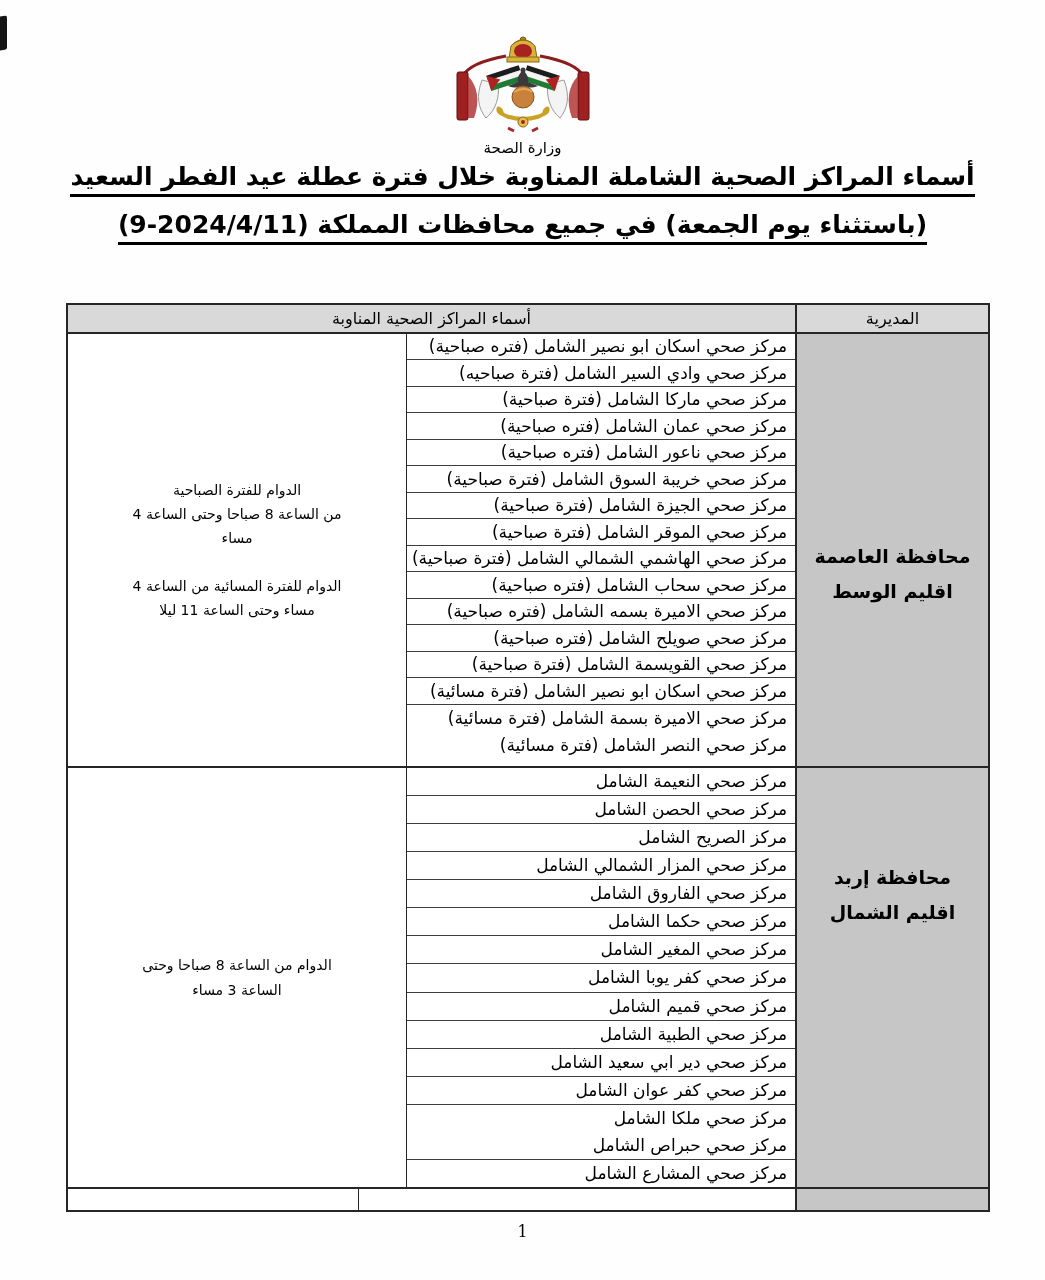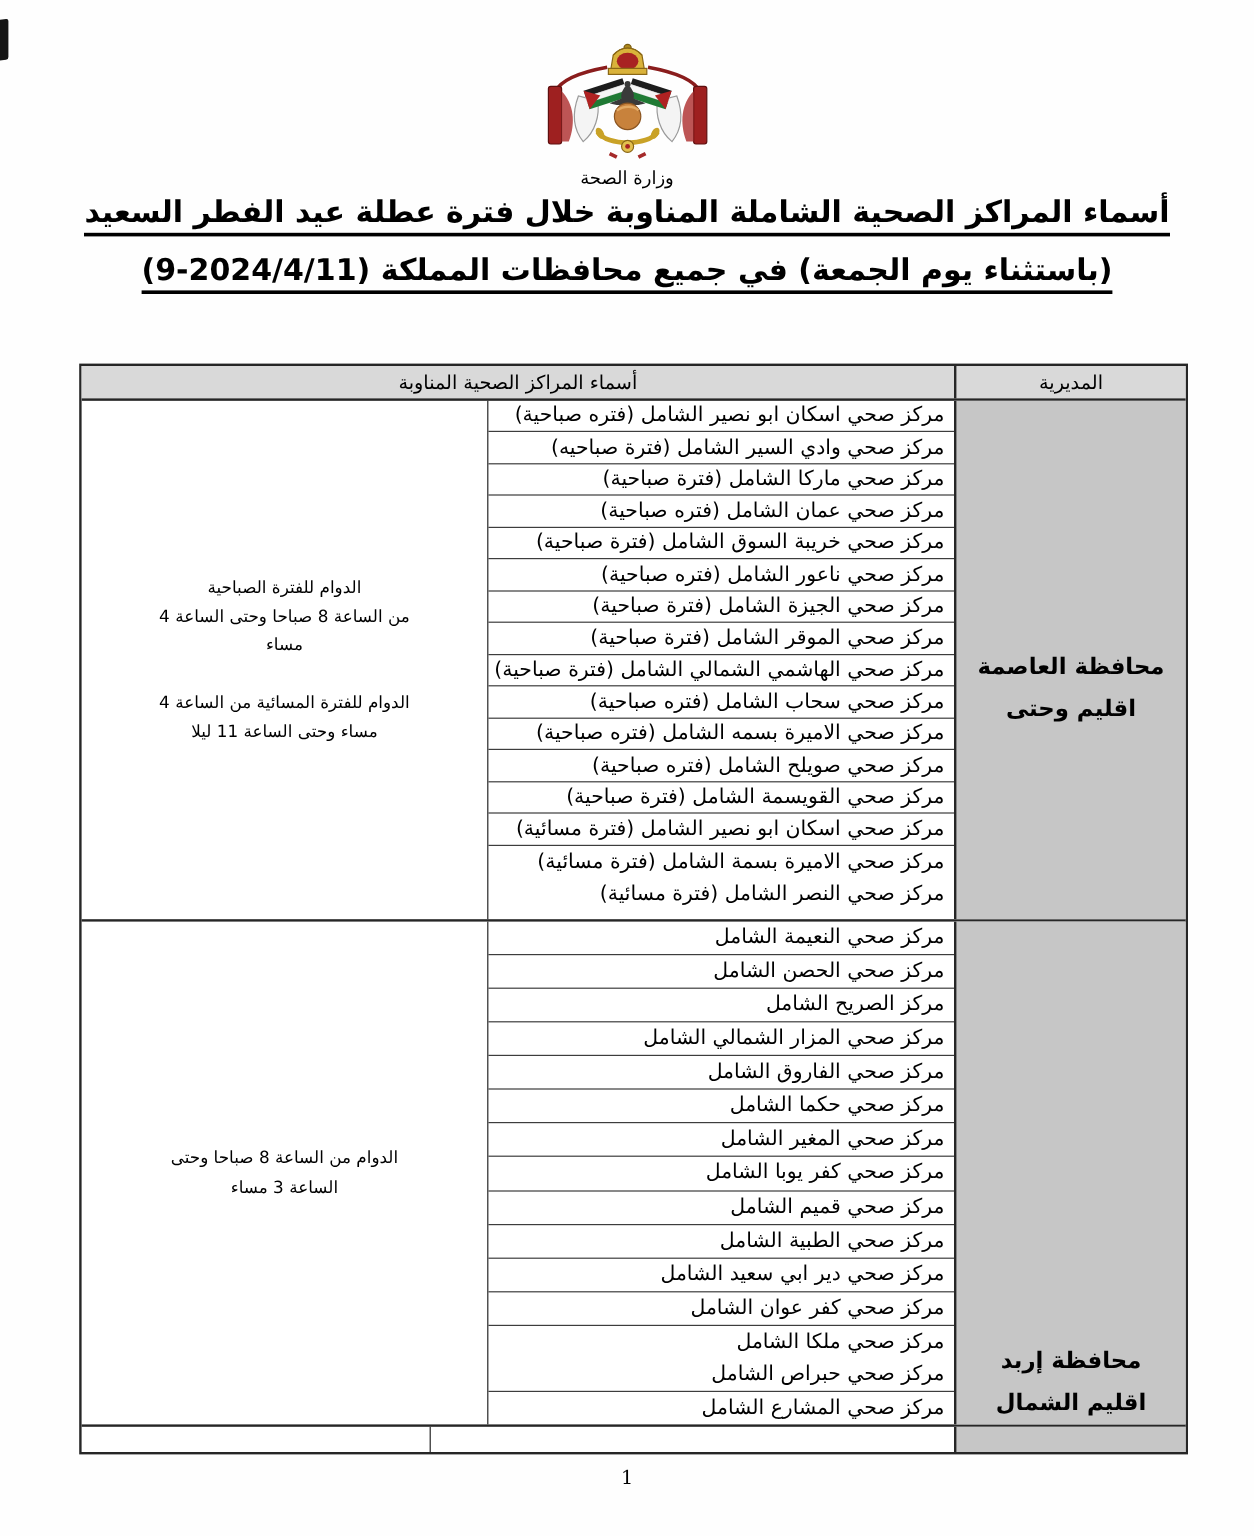--- a/index.html
+++ b/index.html
@@ -30,21 +30,21 @@
   .th-dir { width:193px; border-left:2px solid #262626; }
   .th-centers { flex:1; }
 
   .section { display:flex; }
   .s0 { height:432px; }
   .s1 { height:421px; border-top:2px solid #262626; }
 
   .col.dir { width:193px; border-left:2px solid #262626; background:#c6c6c6;
              display:flex; flex-direction:column; align-items:center; }
   .s0 .col.dir { justify-content:center; }
-  .s1 .col.dir { justify-content:flex-end; padding-top:44px; }
+  .s1 .col.dir { justify-content:flex-start; padding-top:44px; }
   .dir-text { font-weight:bold; font-size:19px; line-height:1.85; text-align:center;margin-top:48px; }
 
   .col.names { width:389px; border-left:1.5px solid #262626;
                display:flex; flex-direction:column; }
   .row { flex:1 1 0; display:flex; flex-direction:column; justify-content:center;
          padding:0 8px; overflow:hidden; }
   .row + .row { border-top:1px solid #3d3d3d; }
   .row.multi { justify-content:flex-start; }
   .s0 .row.multi { flex-grow:2.4; }
   .s1 .row.multi { flex-grow:2; }
@@ -122,41 +122,41 @@
     <div class="thead">
       <div class="th th-dir">المديرية</div>
       <div class="th th-centers">أسماء المراكز الصحية المناوبة</div>
     </div>
 
     <div id="sections">
         <div class="section s0">
           <div class="col dir">
             <div class="dir-text">
               <div>محافظة العاصمة</div>
-              <div>اقليم وحتى</div>
+              <div>اقليم الوسط</div>
             </div>
           </div>
           <div class="col names">
             <div class="row">
               <div class="cname">مركز صحي اسكان ابو نصير الشامل (فتره صباحية)</div>
             </div>
             <div class="row">
               <div class="cname">مركز صحي وادي السير الشامل (فترة صباحيه)</div>
             </div>
             <div class="row">
               <div class="cname">مركز صحي ماركا الشامل (فترة صباحية)</div>
             </div>
             <div class="row">
               <div class="cname">مركز صحي عمان الشامل (فتره صباحية)</div>
             </div>
             <div class="row">
+              <div class="cname">مركز صحي ناعور الشامل (فتره صباحية)</div>
+            </div>
+            <div class="row">
               <div class="cname">مركز صحي خريبة السوق الشامل (فترة صباحية)</div>
-            </div>
-            <div class="row">
-              <div class="cname">مركز صحي ناعور الشامل (فتره صباحية)</div>
             </div>
             <div class="row">
               <div class="cname">مركز صحي الجيزة الشامل (فترة صباحية)</div>
             </div>
             <div class="row">
               <div class="cname">مركز صحي الموقر الشامل (فترة صباحية)</div>
             </div>
             <div class="row">
               <div class="cname">مركز صحي الهاشمي الشمالي الشامل (فترة صباحية)</div>
             </div>

